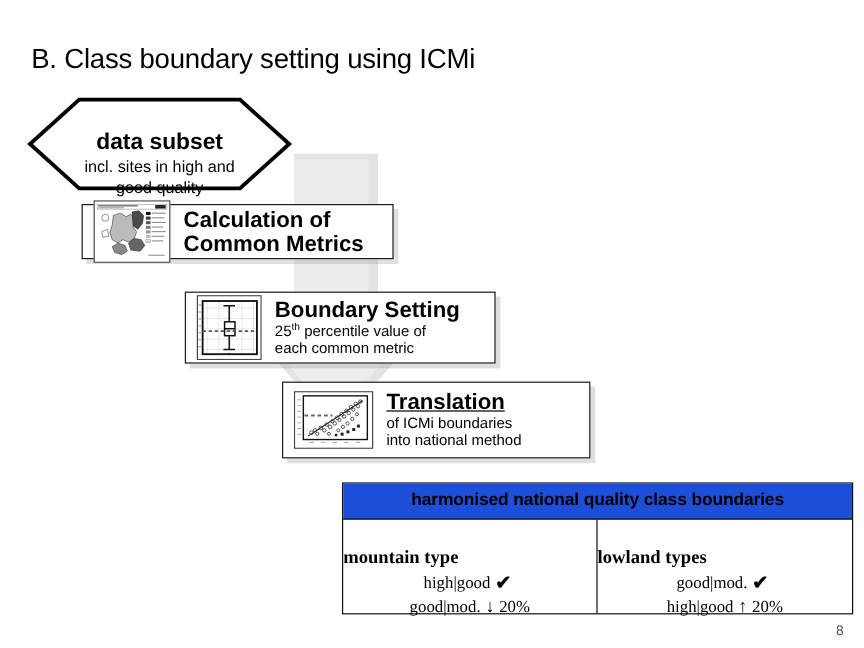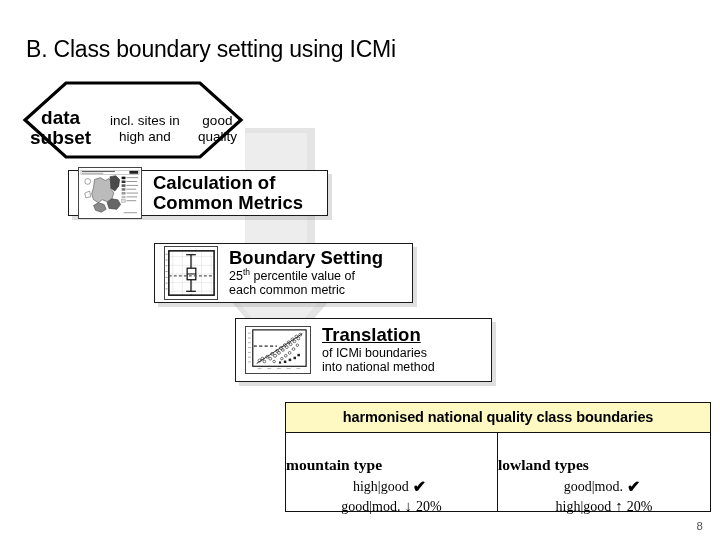--- a/index.html
+++ b/index.html
@@ -50,25 +50,25 @@
     height: 80px;
   }
   #hexagon-wrap svg {
     position: absolute;
     left: 0;
     top: 0;
   }
   #hexagon-text {
     position: absolute;
     left: 0;
-    top: 1px;
+    top: 16px;
     width: 222px;
     height: 80px;
     display: flex;
-    flex-direction: row;
+    flex-direction: column;
     align-items: center;
     justify-content: flex-start;
     padding-top: 13px;
     box-sizing: border-box;
     text-align: center;
   }
   .hex-title {
     font-size: 19px;
     font-weight: bold;
     color: #000;
@@ -136,21 +136,21 @@
   #result-table {
     position: absolute;
     left: 285px;
     top: 402px;
     width: 426px;
     border: 1px solid #111;
     box-sizing: border-box;
     background: #fff;
   }
   #table-header {
-    background: #fef9c3;
+    background: #1d4ed8;
     border-bottom: 1px solid #111;
     text-align: center;
     font-size: 14.5px;
     font-weight: bold;
     color: #000;
     padding: 6px 0 7px 0;
     letter-spacing: -0.1px;
   }
   #table-body {
     display: flex;

